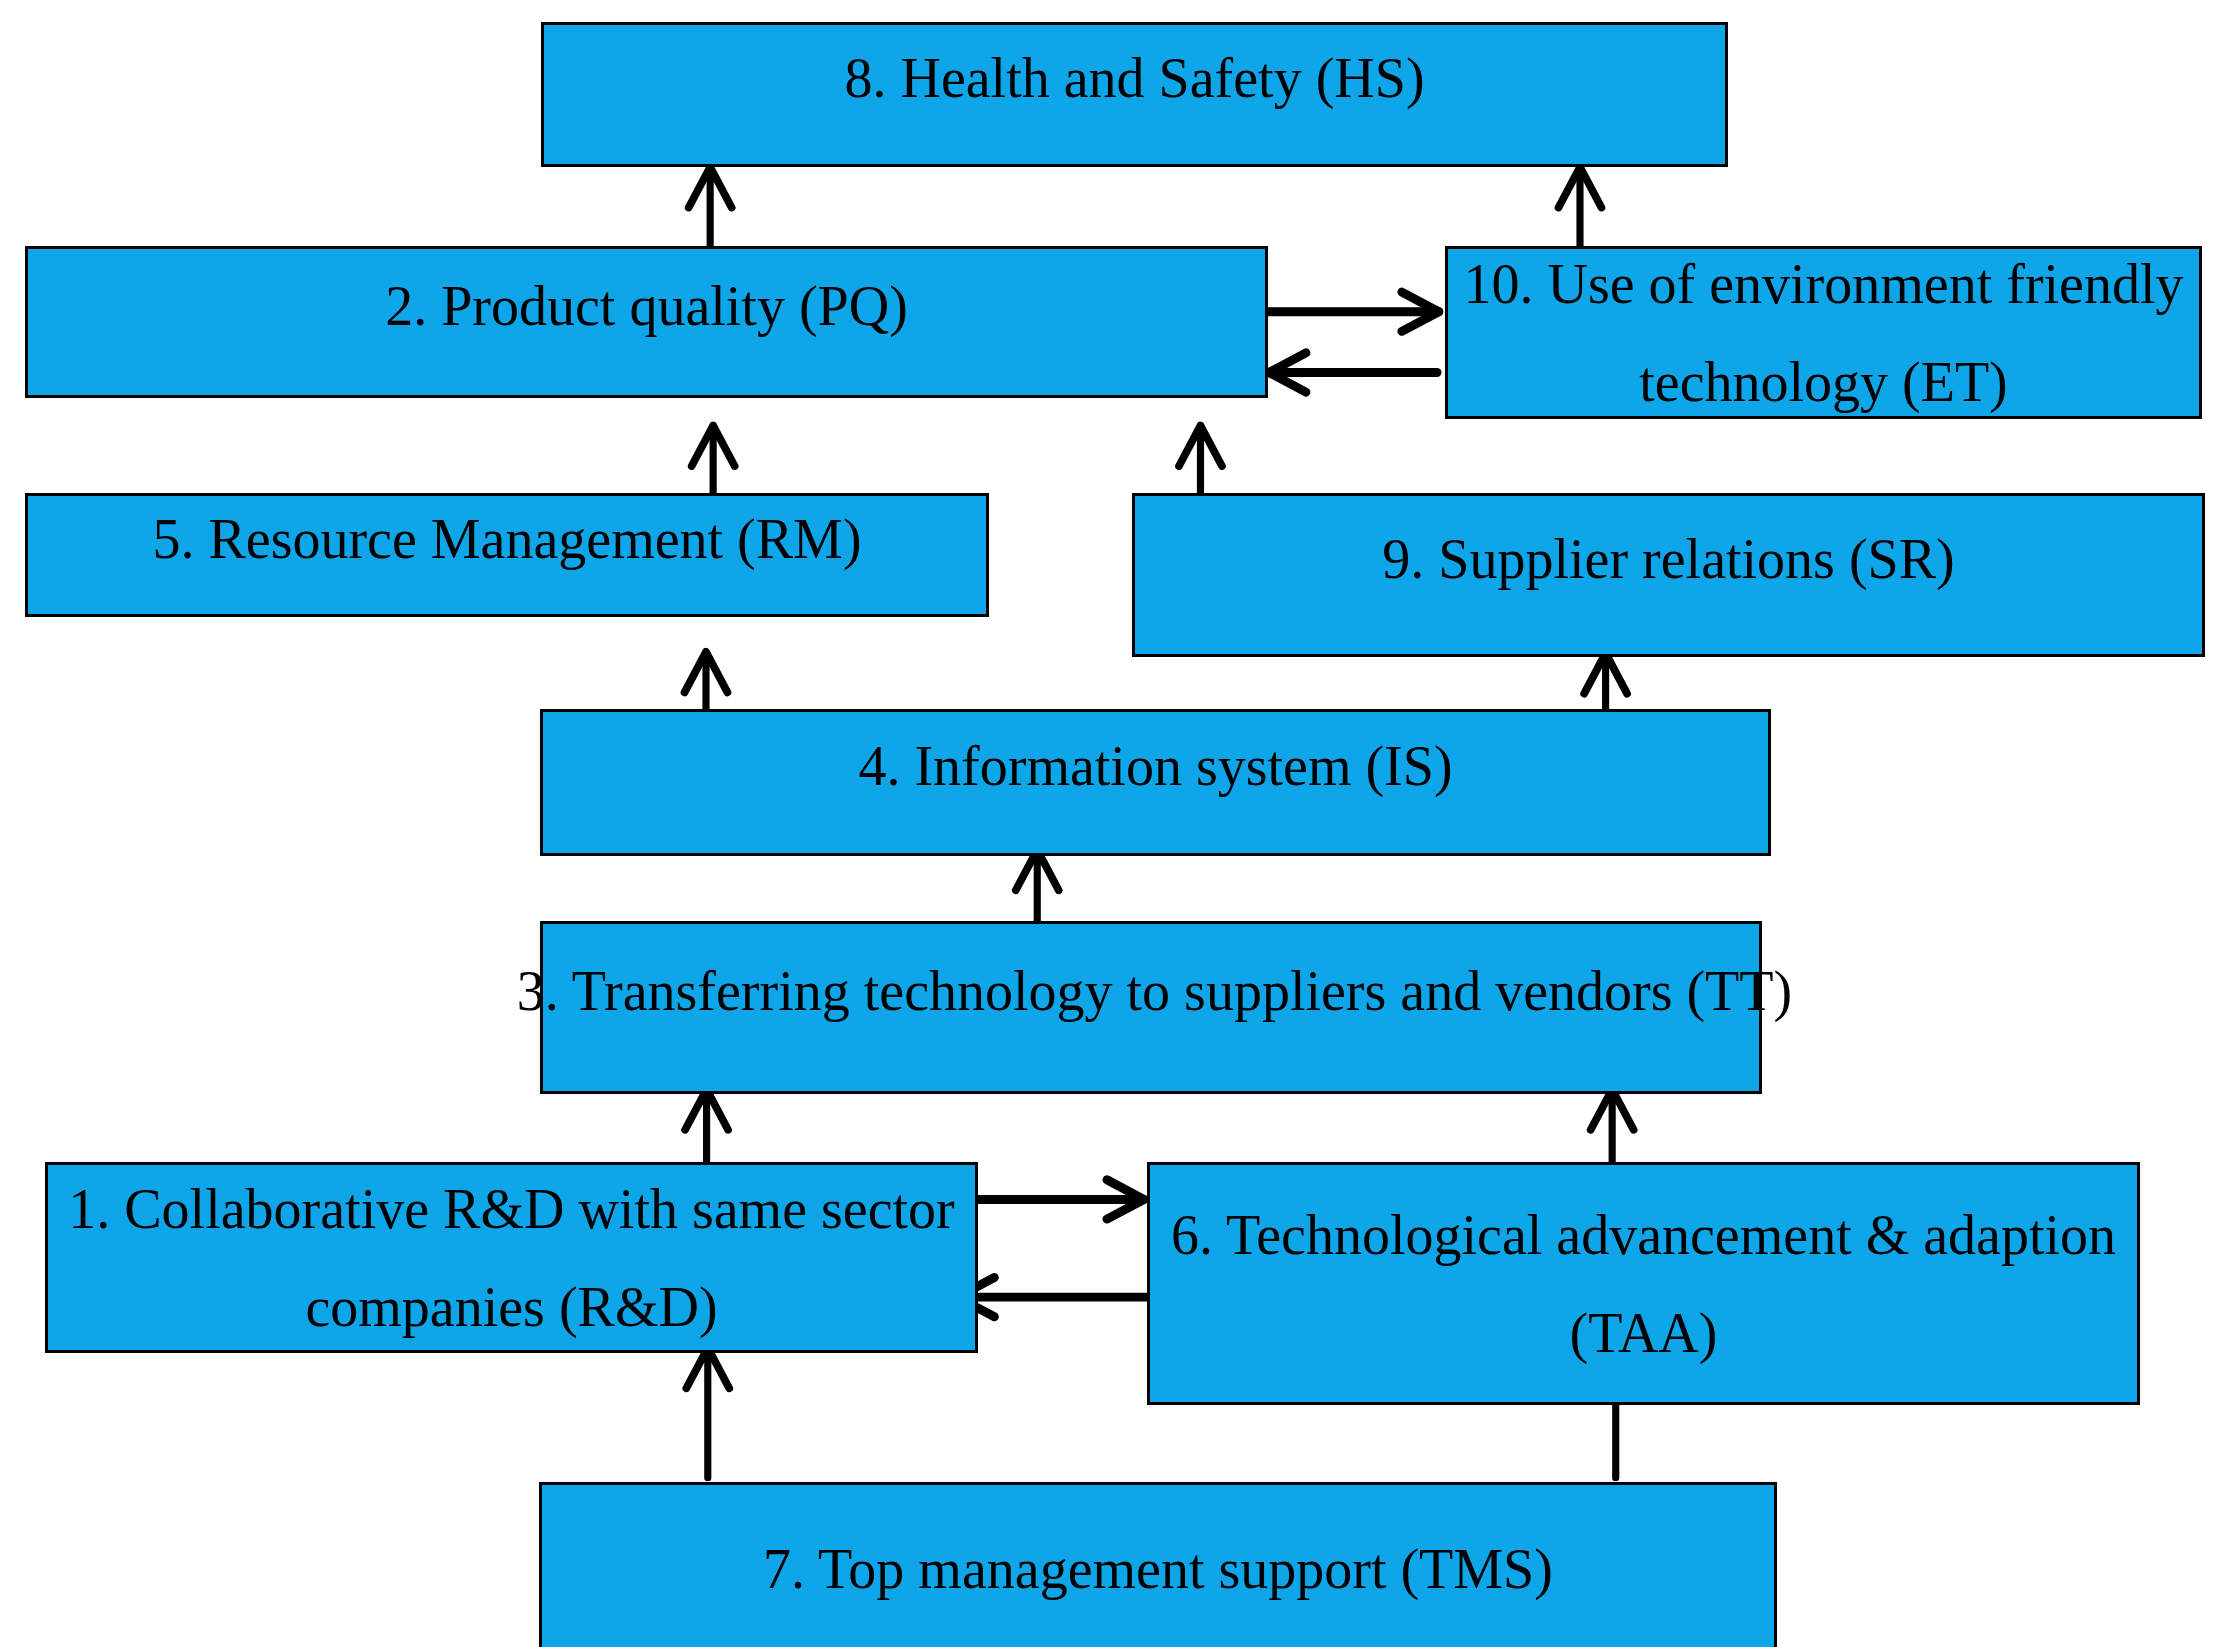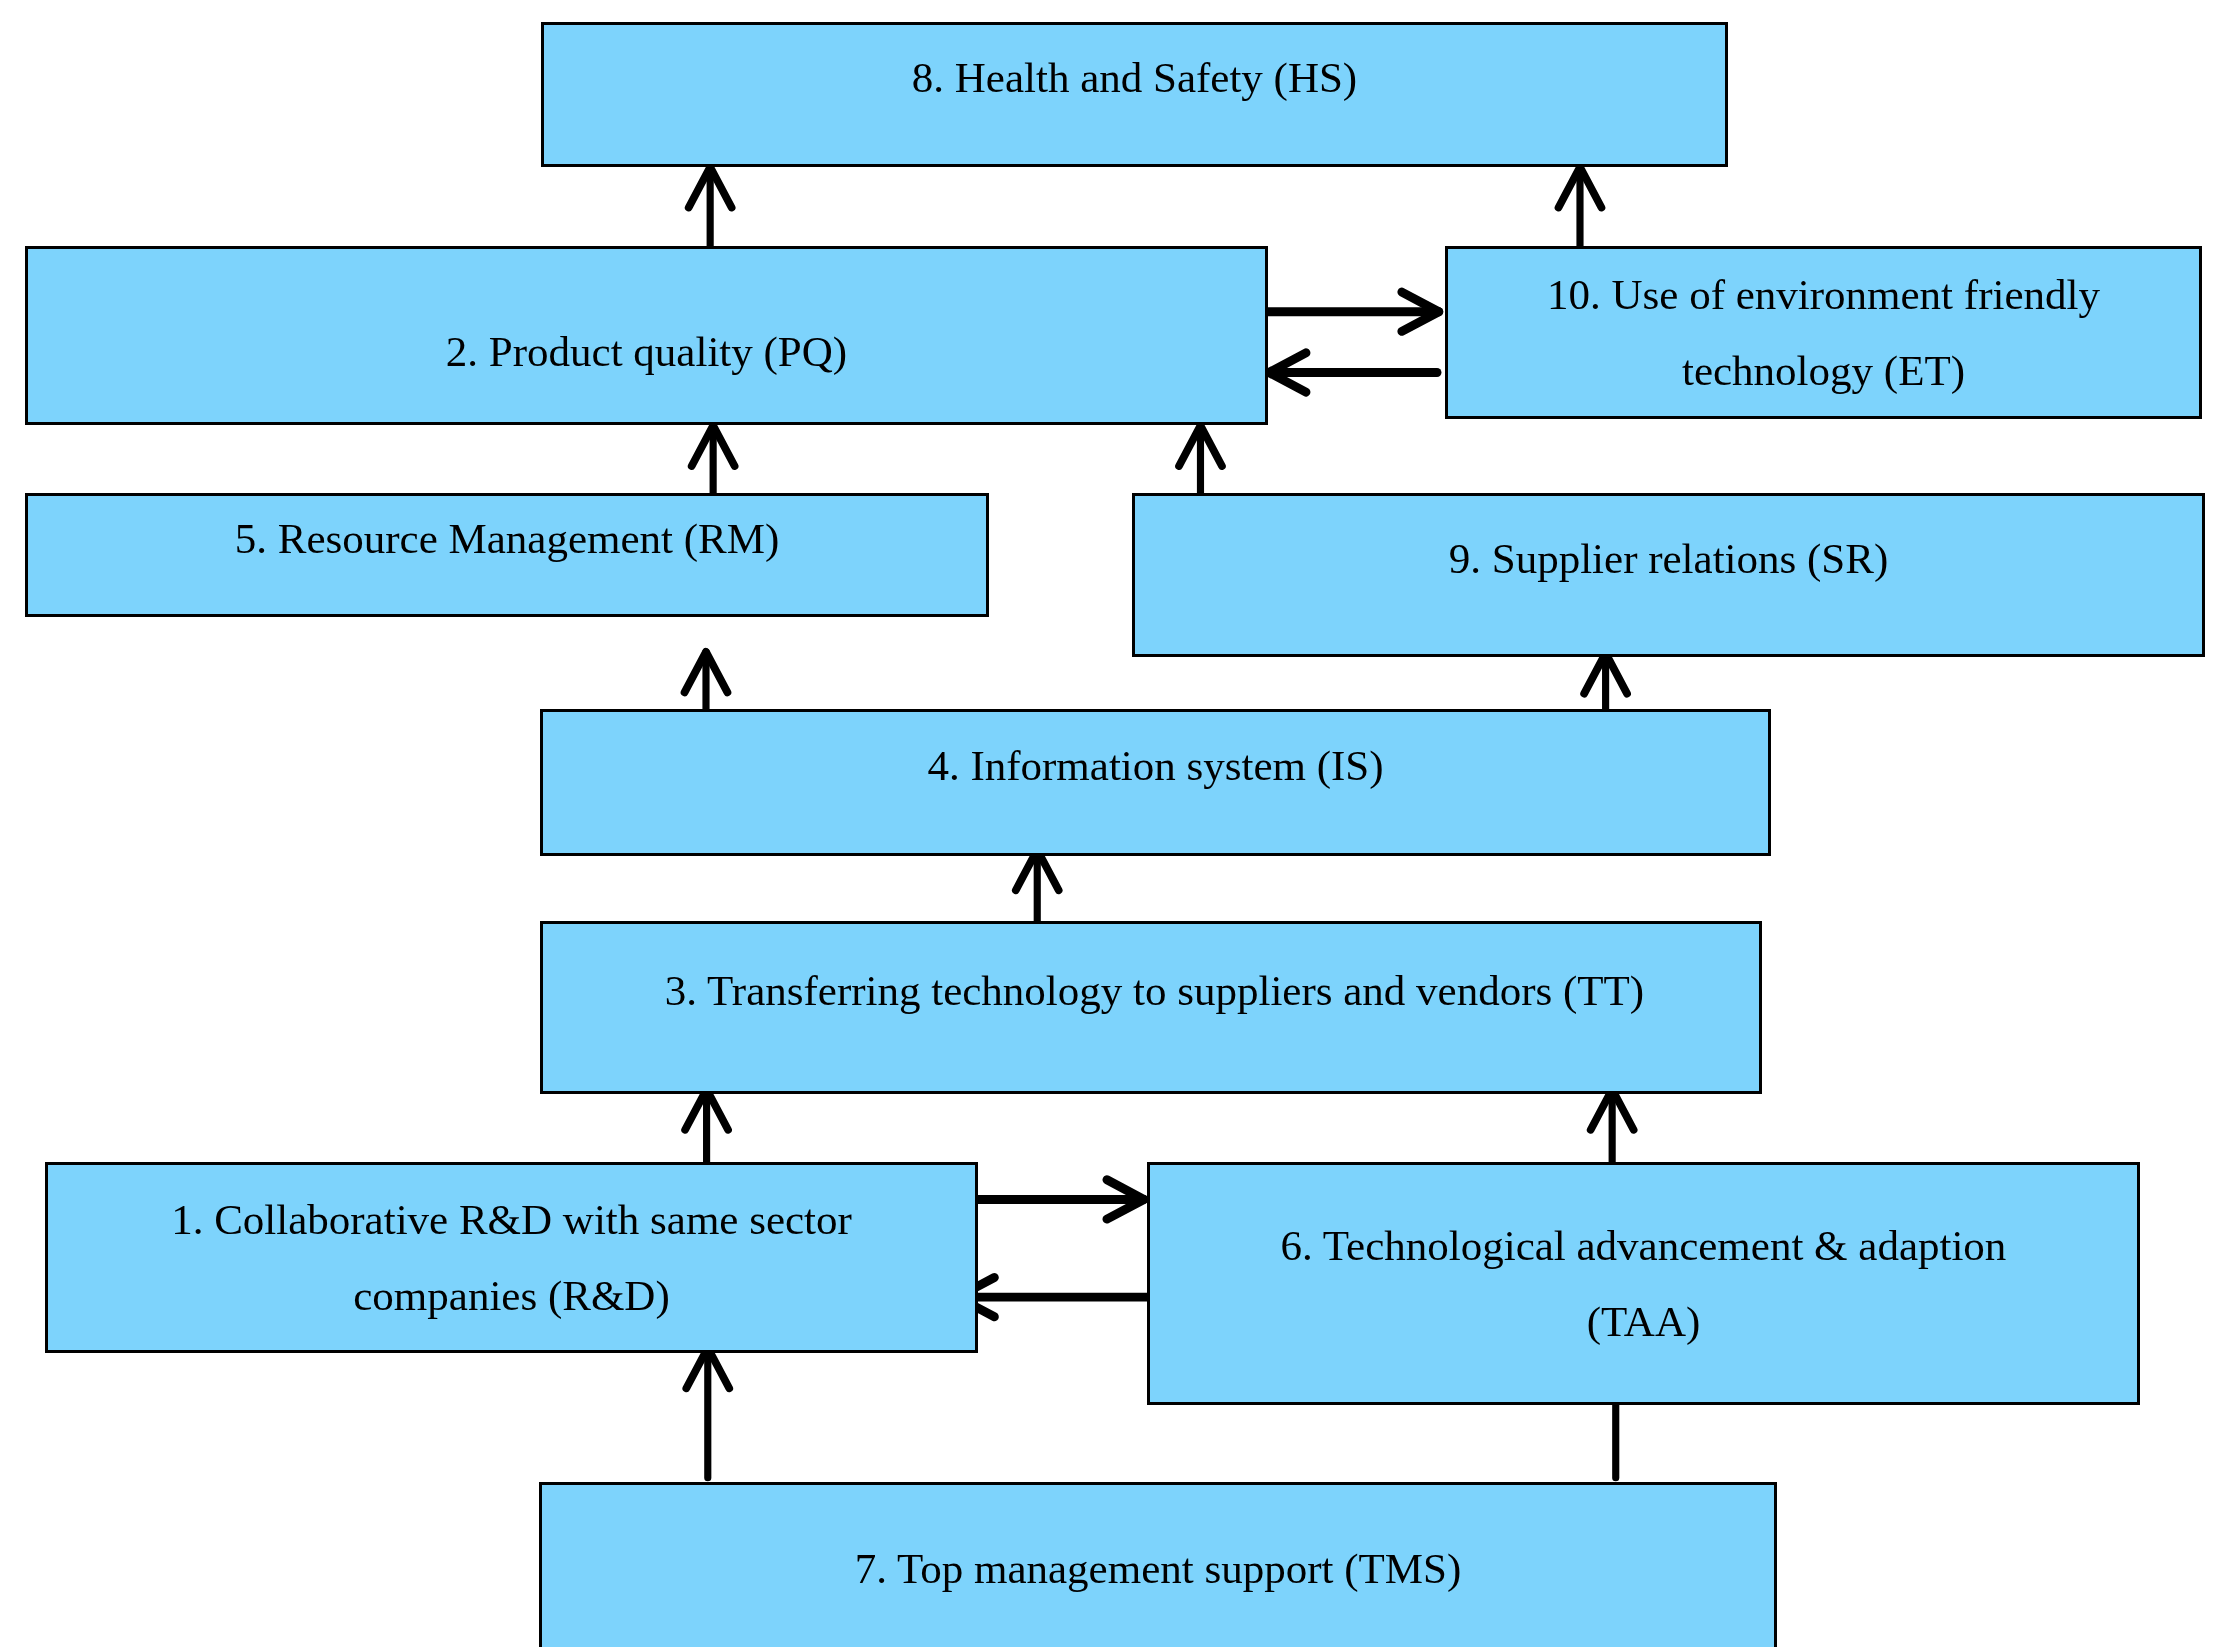--- a/index.html
+++ b/index.html
@@ -14,28 +14,28 @@
   #arrow-layer{
     position:absolute;
     left:0;top:0;
     width:2227px;
     height:1647px;
   }
   .box{
     position:absolute;
     box-sizing:border-box;
     border:3.6px solid #000000;
-    background:#7dd3fc;
+    background:#0ea5e9;
     display:flex;
     flex-direction:column;
     align-items:center;
     justify-content:center;
     text-align:center;
     font-family:"Liberation Serif","DejaVu Serif",serif;
-    font-size:43px;
+    font-size:56px;
     line-height:1.75;
     color:#000000;
     white-space:nowrap;
   }
   .box.single{
     padding-bottom:33px; 
   }
   .box .line{display:block;}
 </style>
 </head>
@@ -100,21 +100,21 @@
         <polyline points="1858,1980 1920,2013 1858,2046" stroke-width="15"></polyline>
       </g>
       <g fill="none" stroke="#000000" stroke-linecap="round" stroke-linejoin="round">
         <line x1="1925" y1="2177" x2="1607" y2="2177" stroke-width="15"></line>
         <polyline points="1669,2210 1607,2177 1669,2144" stroke-width="15"></polyline>
       </g>
     </svg>
 <div class="box single" style="left: 541px; top: 21.5px; width: 1187px; height: 145px;">
       <span class="line">8. Health and Safety (HS)</span>
     </div>
-    <div class="box single" style="left: 25px; top: 246px; width: 1243px; height: 179px; justify-content: flex-end;">
+    <div class="box single" style="left: 25px; top: 246px; width: 1243px; height: 152px;">
       <span class="line">2. Product quality (PQ)</span>
     </div>
     <div class="box" style="left: 1445px; top: 246px; width: 757px; height: 173px;">
       <span class="line">10. Use of environment friendly</span>
       <span class="line">technology (ET)</span>
     </div>
     <div class="box single" style="left: 25px; top: 493px; width: 964px; height: 124px;">
       <span class="line">5. Resource Management (RM)</span>
     </div>
     <div class="box single" style="left: 1132px; top: 493px; width: 1073px; height: 164px; text-align: right;">

